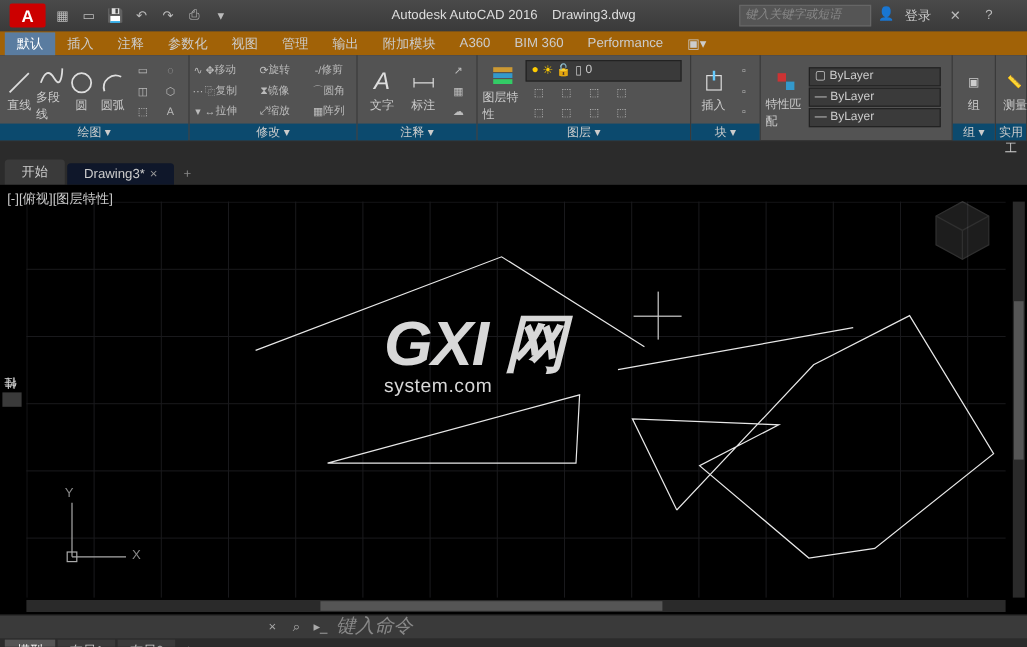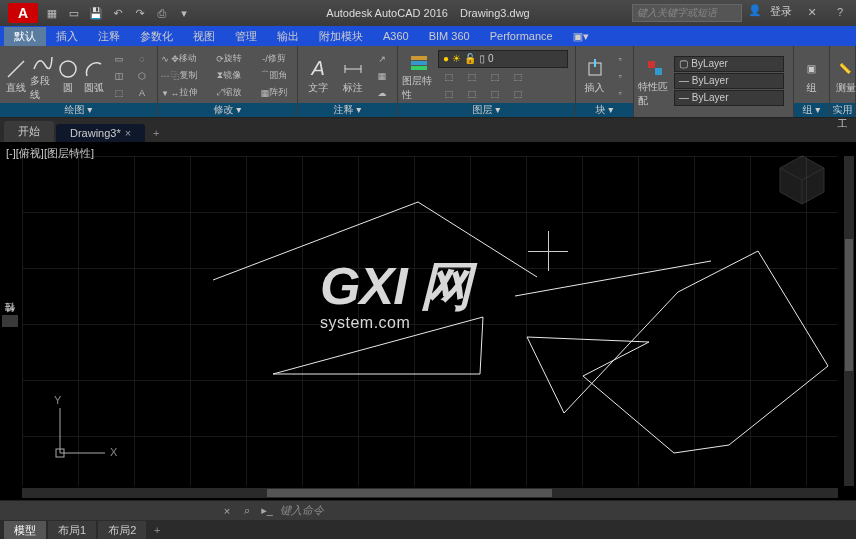--- a/index.html
+++ b/index.html
@@ -2,69 +2,69 @@
 <html><head>
 <meta charset="utf-8">
 <style>
 * { margin: 0; padding: 0; box-sizing: border-box; font-family: "Microsoft YaHei", Arial, sans-serif; }
 body { width: 856px; height: 539px; background: #333; color: #ccc; overflow: hidden; font-size: 11px; }
 
 .titlebar { height: 26px; background: linear-gradient(#4a4a4a,#3a3a3a); display: flex; align-items: center; position: relative; }
 .titlebar .app-btn { width: 30px; height: 20px; margin-left: 8px; background: #c00; border-radius: 2px; display: flex; align-items: center; justify-content: center; color: #fff; font-weight: bold; font-size: 14px; }
 .qat-icon { width: 16px; height: 16px; margin-left: 6px; display: flex; align-items: center; justify-content: center; color: #bbb; }
 .title-center { position: absolute; left: 50%; transform: translateX(-50%); color: #ddd; display: flex; gap: 12px; }
-.title-right { margin-left: auto; display: flex; gap: 6px; padding-right: 8px; }
+.title-right { margin-left: auto; display: flex; align-items: center; gap: 6px; padding-right: 24px; }
 .search-box { width: 110px; height: 18px; background: #555; border: 1px solid #666; font-style: italic; color: #888; padding: 0 4px; font-size: 10px; line-height: 16px; }
 .user-icon { width: 16px; height: 16px; }
 
-.menubar { height: 20px; background: #1d4ed8; display: flex; align-items: center; padding-left: 4px; }
+.menubar { height: 20px; background: #a16207; display: flex; align-items: center; padding-left: 4px; }
 .menubar .tab { padding: 2px 10px; color: #ccc; font-size: 11px; }
 .menubar .tab.active { background: #5a7ca0; color: #fff; }
 
 .ribbon { height: 72px; background: #535353; display: flex; border-bottom: 1px solid #222; }
 .panel { border-right: 1px solid #3a3a3a; padding: 2px 4px; display: flex; flex-direction: column; }
 .panel-body { flex: 1; display: flex; align-items: center; gap: 2px; }
 .panel-label { height: 14px; text-align: center; font-size: 10px; color: #ccc; background: #0c4a6e; margin: 0 -4px -2px -4px; }
 .big-btn { display: flex; flex-direction: column; align-items: center; justify-content: center; width: 34px; height: 52px; font-size: 10px; color: #ccc; }
 .big-btn .ico { width: 24px; height: 24px; display: flex; align-items: center; justify-content: center; }
 .mini-grid { display: grid; grid-template-columns: repeat(3, 22px); grid-auto-rows: 16px; gap: 1px; }
 .mini-grid2 { display: grid; grid-template-columns: repeat(2, 40px); grid-auto-rows: 16px; gap: 1px; }
 .mini { width: 100%; height: 100%; display: flex; align-items: center; justify-content: center; color: #bbb; font-size: 9px; }
 .layer-combo { width: 130px; height: 18px; background: #3a3a3a; border: 1px solid #222; display: flex; align-items: center; padding: 0 4px; font-size: 10px; gap: 3px; }
 .prop-combo { width: 110px; height: 16px; background: #3a3a3a; border: 1px solid #222; font-size: 10px; padding: 0 4px; line-height: 14px; margin-bottom: 1px; }
 
-.filetabs { height: 24px; background: #2b2b2b; display: flex; align-items: flex-end; padding-left: 4px; }
+.filetabs { height: 36px; background: #2b2b2b; display: flex; align-items: flex-end; padding-left: 4px; }
 .filetab { padding: 3px 14px; background: #3a3a3a; color: #ccc; font-size: 11px; border-top-left-radius: 3px; border-top-right-radius: 3px; margin-right: 2px; }
 .filetab.active { background: #0f172a; }
 .filetab .close { margin-left: 4px; color: #999; }
 .plus { width: 18px; height: 18px; color: #888; display: flex; align-items: center; justify-content: center; }
 
 .workspace { position: relative; height: 358px; background: #000; }
 .viewport-label { position: absolute; top: 4px; left: 6px; color: #ccc; font-size: 11px; }
 .side-label { position: absolute; left: 2px; top: 50%; transform: translateY(-50%) rotate(180deg); writing-mode: vertical-rl; background: #3a3a3a; color: #ccc; font-size: 10px; padding: 6px 1px; }
 .grid-bg { position: absolute; inset: 14px 18px 14px 22px;
   background-image: linear-gradient(#19191c 1px, transparent 1px), linear-gradient(90deg, #19191c 1px, transparent 1px);
   background-size: 56px 56px; }
 .ucs { position: absolute; left: 50px; bottom: 30px; color: #888; font-size: 11px; }
 .crosshair { position: absolute; left: 548px; top: 109px; }
 .crosshair:before, .crosshair:after { content: ""; position: absolute; background: #ccc; }
 .crosshair:before { width: 40px; height: 1px; left: -20px; top: 0; }
 .crosshair:after { width: 1px; height: 40px; left: 0; top: -20px; }
-.watermark { position: absolute; left: 320px; top: 110px; color: #d8d8d8; font-family: Georgia, serif; font-size: 52px; font-style: italic; font-weight: bold; pointer-events: none; letter-spacing: -1px; }
+.watermark { position: absolute; left: 320px; top: 98px; color: #d8d8d8; font-family: Georgia, serif; font-size: 52px; font-style: italic; font-weight: bold; pointer-events: none; letter-spacing: -1px; }
 .watermark .sub { font-size: 16px; font-style: normal; letter-spacing: 0.5px; display: block; margin-top: -8px; font-weight: normal; }
 svg.drawing { position: absolute; inset: 0; }
 .scroll-h { position: absolute; left: 22px; right: 18px; bottom: 2px; height: 10px; background: #2a2a2a; }
 .scroll-h .thumb { position: absolute; left: 30%; width: 35%; top: 1px; bottom: 1px; background: #555; }
 .scroll-v { position: absolute; top: 14px; bottom: 14px; right: 2px; width: 10px; background: #2a2a2a; }
 .scroll-v .thumb { position: absolute; top: 25%; height: 40%; left: 1px; right: 1px; background: #555; }
 .navcube { position: absolute; top: 6px; right: 24px; width: 60px; height: 60px; opacity: 0.35; }
 
 .cmdline { height: 20px; background: #3a3a3a; display: flex; align-items: center; padding-left: 220px; gap: 6px; border-top: 1px solid #222; }
 .cmd-icon { width: 14px; height: 14px; color: #aaa; display: flex; align-items: center; justify-content: center; font-size: 11px; }
-.cmd-text { color: #888; font-style: italic; font-size: 11px; }
+.cmd-text { color: #888; font-style: italic; font-size: 16px; }
 
 .layouttabs { height: 20px; background: #2b2b2b; display: flex; align-items: center; padding-left: 4px; gap: 2px; }
 .ltab { padding: 2px 10px; background: #3a3a3a; font-size: 11px; color: #ccc; }
 .ltab.active { background: #555; color: #fff; }
 
 .statusbar { height: 21px; background: #3a3a3a; display: flex; align-items: center; font-size: 10px; color: #ccc; border-top: 1px solid #222; }
 .statusbar .spacer { flex: 1; }
 </style>
 </head>
 <body>

